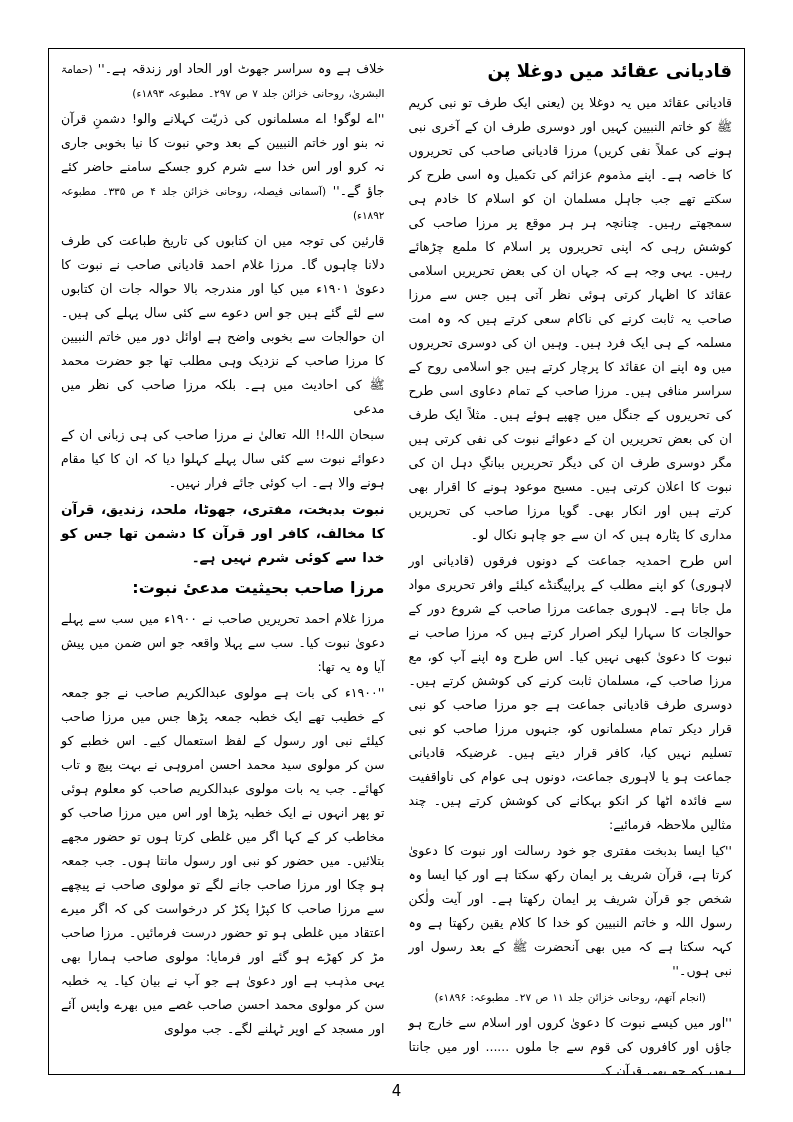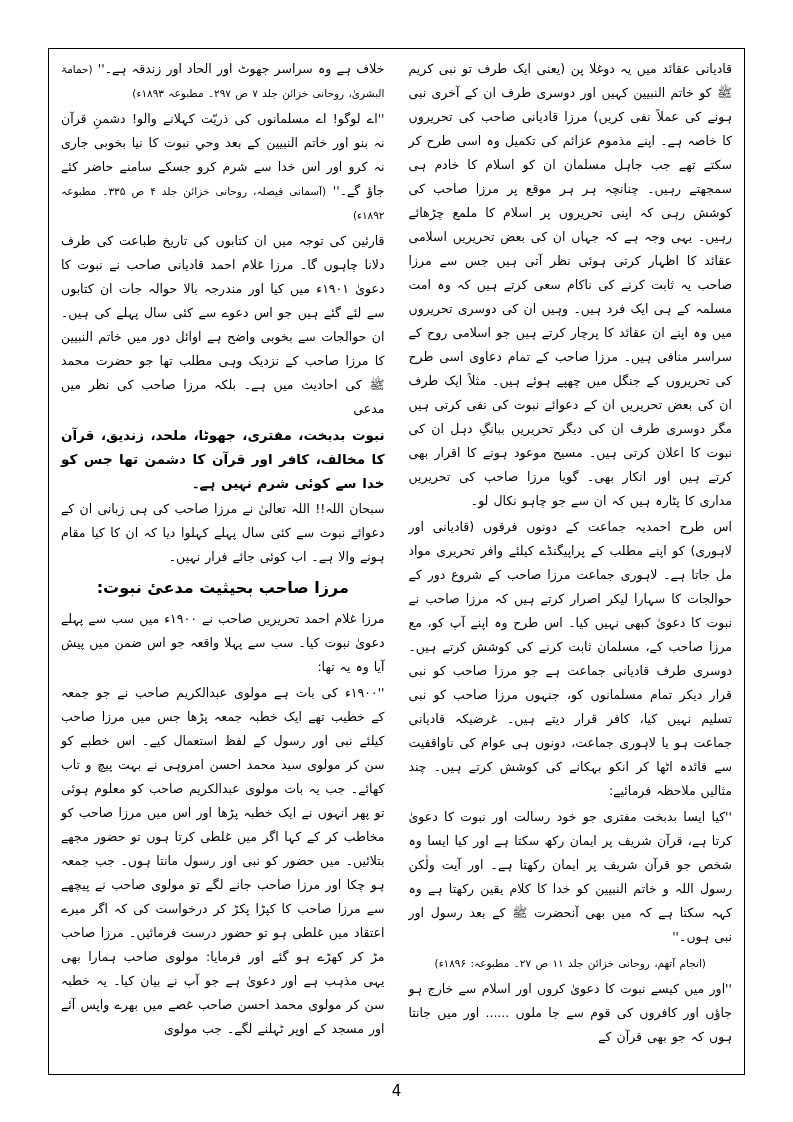--- a/index.html
+++ b/index.html
@@ -57,21 +57,21 @@
     direction: rtl;
     text-align: right;
     font-size: 18px;
     font-weight: bold;
     line-height: 28px;
     margin: 0 0 6px 0;
   }
   h2.section-heading {
     font-family: "DejaVu Sans", sans-serif;
     direction: rtl;
-    text-align: center;
+    text-align: right;
     font-size: 16px;
     font-weight: bold;
     line-height: 30px;
     margin: 4px 0 4px 0;
   }
   .bold-para {
     font-weight: bold;
     font-size: 13.5px;
   }
   .cite {
@@ -98,20 +98,21 @@
 </style>
 </head>
 <body>
 
 <div class="sheet">
 
   <div class="content-box">
     <div class="columns">
 
       <section class="col">
+        <h1 class="article-title">قادیانی عقائد میں دوغلا پن</h1>
 
         <p class="urdu">قادیانی عقائد میں یہ دوغلا پن (یعنی ایک طرف تو نبی کریم ﷺ کو خاتم النبیین کہیں اور دوسری طرف ان کے آخری نبی ہونے کی عملاً نفی کریں) مرزا قادیانی صاحب کی تحریروں کا خاصہ ہے۔ اپنے مذموم عزائم کی تکمیل وہ اسی طرح کر سکتے تھے جب جاہل مسلمان ان کو اسلام کا خادم ہی سمجھتے رہیں۔ چنانچہ ہر ہر موقع پر مرزا صاحب کی کوشش رہی کہ اپنی تحریروں پر اسلام کا ملمع چڑھائے رہیں۔ یہی وجہ ہے کہ جہاں ان کی بعض تحریریں اسلامی عقائد کا اظہار کرتی ہوئی نظر آتی ہیں جس سے مرزا صاحب یہ ثابت کرنے کی ناکام سعی کرتے ہیں کہ وہ امت مسلمہ کے ہی ایک فرد ہیں۔ وہیں ان کی دوسری تحریروں میں وہ اپنے ان عقائد کا پرچار کرتے ہیں جو اسلامی روح کے سراسر منافی ہیں۔ مرزا صاحب کے تمام دعاوی اسی طرح کی تحریروں کے جنگل میں چھپے ہوئے ہیں۔ مثلاً ایک طرف ان کی بعض تحریریں ان کے دعوائے نبوت کی نفی کرتی ہیں مگر دوسری طرف ان کی دیگر تحریریں ببانگِ دہل ان کی نبوت کا اعلان کرتی ہیں۔ مسیح موعود ہونے کا اقرار بھی کرتے ہیں اور انکار بھی۔ گویا مرزا صاحب کی تحریریں مداری کا پٹارہ ہیں کہ ان سے جو چاہو نکال لو۔</p>
 
         <p class="urdu">اس طرح احمدیہ جماعت کے دونوں فرقوں (قادیانی اور لاہوری) کو اپنے مطلب کے پراپیگنڈے کیلئے وافر تحریری مواد مل جاتا ہے۔ لاہوری جماعت مرزا صاحب کے شروع دور کے حوالجات کا سہارا لیکر اصرار کرتے ہیں کہ مرزا صاحب نے نبوت کا دعویٰ کبھی نہیں کیا۔ اس طرح وہ اپنے آپ کو، مع مرزا صاحب کے، مسلمان ثابت کرنے کی کوشش کرتے ہیں۔ دوسری طرف قادیانی جماعت ہے جو مرزا صاحب کو نبی قرار دیکر تمام مسلمانوں کو، جنہوں مرزا صاحب کو نبی تسلیم نہیں کیا، کافر قرار دیتے ہیں۔ غرضیکہ قادیانی جماعت ہو یا لاہوری جماعت، دونوں ہی عوام کی ناواقفیت سے فائدہ اٹھا کر انکو بہکانے کی کوشش کرتے ہیں۔ چند مثالیں ملاحظہ فرمائیے:</p>
 
 
         <p class="urdu">''کیا ایسا بدبخت مفتری جو خود رسالت اور نبوت کا دعویٰ کرتا ہے، قرآن شریف پر ایمان رکھ سکتا ہے اور کیا ایسا وہ شخص جو قرآن شریف پر ایمان رکھتا ہے۔ اور آیت ولٰکن رسول اللہ و خاتم النبیین کو خدا کا کلام یقین رکھتا ہے وہ کہہ سکتا ہے کہ میں بھی آنحضرت ﷺ کے بعد رسول اور نبی ہوں۔''</p>
 
         <p class="cite-line urdu">(انجام آتھم، روحانی خزائن جلد ۱۱ ص ۲۷۔ مطبوعہ: ۱۸۹۶ء)</p>
 
@@ -124,23 +125,23 @@
           <span class="cite">(حمامۃ البشریٰ، روحانی خزائن جلد ۷ ص ۲۹۷۔ مطبوعہ ۱۸۹۳ء)</span>
         </p>
 
         <p class="urdu">
           <span>''اے لوگو! اے مسلمانوں کی ذریّت کہلانے والو! دشمنِ قرآن نہ بنو اور خاتم النبیین کے بعد وحیِ نبوت کا نیا بخوبی جاری نہ کرو اور اس خدا سے شرم کرو جسکے سامنے حاضر کئے جاؤ گے۔''</span>
           <span class="cite">(آسمانی فیصلہ، روحانی خزائن جلد ۴ ص ۳۳۵۔ مطبوعہ ۱۸۹۲ء)</span>
         </p>
 
         <p class="urdu">قارئین کی توجہ میں ان کتابوں کی تاریخ طباعت کی طرف دلانا چاہوں گا۔ مرزا غلام احمد قادیانی صاحب نے نبوت کا دعویٰ ۱۹۰۱ء میں کیا اور مندرجہ بالا حوالہ جات ان کتابوں سے لئے گئے ہیں جو اس دعوے سے کئی سال پہلے کی ہیں۔ ان حوالجات سے بخوبی واضح ہے اوائل دور میں خاتم النبیین کا مرزا صاحب کے نزدیک وہی مطلب تھا جو حضرت محمد ﷺ کی احادیث میں ہے۔ بلکہ مرزا صاحب کی نظر میں مدعی</p>
 
+        <p class="urdu">سبحان اللہ!! اللہ تعالیٰ نے مرزا صاحب کی ہی زبانی ان کے دعوائے نبوت سے کئی سال پہلے کہلوا دیا کہ ان کا کیا مقام ہونے والا ہے۔ اب کوئی جائے فرار نہیں۔</p>
+
         <p class="urdu bold-para">نبوت بدبخت، مفتری، جھوٹا، ملحد، زندیق، قرآن کا مخالف، کافر اور قرآن کا دشمن تھا جس کو خدا سے کوئی شرم نہیں ہے۔</p>
-
-        <p class="urdu">سبحان اللہ!! اللہ تعالیٰ نے مرزا صاحب کی ہی زبانی ان کے دعوائے نبوت سے کئی سال پہلے کہلوا دیا کہ ان کا کیا مقام ہونے والا ہے۔ اب کوئی جائے فرار نہیں۔</p>
 
         <h2 class="section-heading">مرزا صاحب بحیثیت مدعیٔ نبوت:</h2>
 
         <p class="urdu">مرزا غلام احمد تحریریں صاحب نے ۱۹۰۰ء میں سب سے پہلے دعویٰ نبوت کیا۔ سب سے پہلا واقعہ جو اس ضمن میں پیش آیا وہ یہ تھا:</p>
 
         <p class="urdu">''۱۹۰۰ء کی بات ہے مولوی عبدالکریم صاحب نے جو جمعہ کے خطیب تھے ایک خطبہ جمعہ پڑھا جس میں مرزا صاحب کیلئے نبی اور رسول کے لفظ استعمال کیے۔ اس خطبے کو سن کر مولوی سید محمد احسن امروہی نے بہت پیچ و تاب کھائے۔ جب یہ بات مولوی عبدالکریم صاحب کو معلوم ہوئی تو پھر انہوں نے ایک خطبہ پڑھا اور اس میں مرزا صاحب کو مخاطب کر کے کہا اگر میں غلطی کرتا ہوں تو حضور مجھے بتلائیں۔ میں حضور کو نبی اور رسول مانتا ہوں۔ جب جمعہ ہو چکا اور مرزا صاحب جانے لگے تو مولوی صاحب نے پیچھے سے مرزا صاحب کا کپڑا پکڑ کر درخواست کی کہ اگر میرے اعتقاد میں غلطی ہو تو حضور درست فرمائیں۔ مرزا صاحب مڑ کر کھڑے ہو گئے اور فرمایا: مولوی صاحب ہمارا بھی یہی مذہب ہے اور دعویٰ ہے جو آپ نے بیان کیا۔ یہ خطبہ سن کر مولوی محمد احسن صاحب غصے میں بھرے واپس آئے اور مسجد کے اوپر ٹہلنے لگے۔ جب مولوی</p>
       </section>
 
     </div>
   </div>

